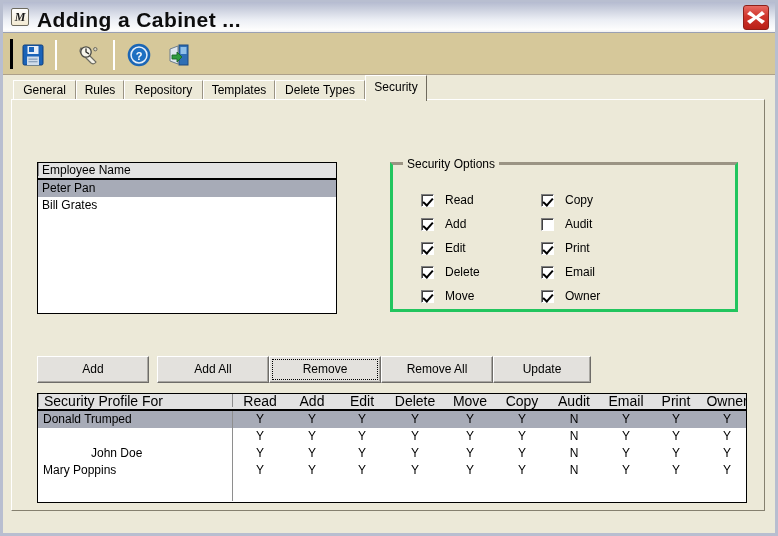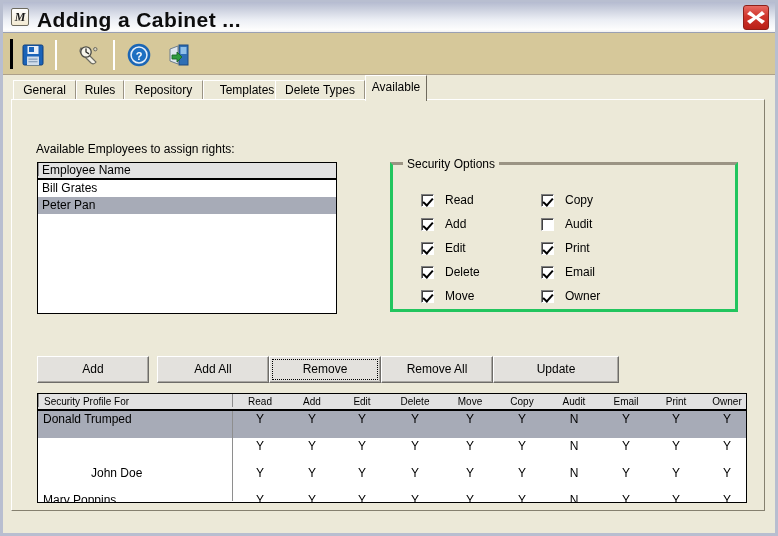--- a/index.html
+++ b/index.html
@@ -297,40 +297,40 @@
   .grid-head {
     position: relative;
     height: 17px;
     background: #e2e2e2;
     border-bottom: 2px solid #000000;
     box-sizing: border-box;
   }
   .grid-head .gh-cell {
     position: absolute;
     top: 0;
-    font-size: 10px;
+    font-size: 14px;
     line-height: 15px;
     color: #000;
     text-align: center;
     white-space: nowrap;
   }
   .grid-head .gh-cell.left {
     text-align: left;
     padding-left: 5px;
   }
   .gh-div {
     position: absolute;
     top: 0; bottom: 2px;
     width: 1px;
     background: #8e8e8e;
   }
   .grid-body { position: relative; }
   .grid-row {
     position: relative;
-    height: 27px;
+    height: 17px;
     cursor: pointer;
   }
   .grid-row.selected { background: #a7abb7; }
   .grid-row .gr-cell {
     position: absolute;
     top: 0;
     font-size: 12px;
     line-height: 16px;
     color: #000;
     text-align: center;
@@ -407,33 +407,32 @@
             <path d="M5 8 L13 5 L13 23 L5 20 Z" fill="#dfe7ef" stroke="#6d7d8d" stroke-width="1"></path>
             <path d="M12 11 L12 14 L7 14 L7 18 L12 18 L12 21 L17 16 Z" fill="#2f9b3e" stroke="#1b6a28" stroke-width="0.9"></path>
           </svg>
         </div>
       </div>
 
       <div class="tabstrip">
         <div class="tab" style="left:10px;  width:63px;">General</div>
         <div class="tab" style="left:73px;  width:48px;">Rules</div>
         <div class="tab" style="left:121px; width:79px;">Repository</div>
-        <div class="tab" style="left:200px; width:88px;">Templates</div>
+        <div class="tab" style="left:200px; width:72px;">Templates</div>
         <div class="tab" style="left:272px; width:90px;">Delete Types</div>
-        <div class="tab active" style="left:362px; width:62px;">Available</div>
+        <div class="tab active" style="left:362px; width:62px;">Security</div>
       </div>
 
       <div class="panel">
 
-        <div class="field-label" style="left:24px; top:42px;">Available Employees to assign rights:</div>
 
         <div class="listbox" style="left:25px; top:62px; width:300px; height:152px;">
           <div class="lb-header">Employee Name</div>
+          <div class="lb-row selected">Peter Pan</div>
           <div class="lb-row">Bill Grates</div>
-          <div class="lb-row selected">Peter Pan</div>
         </div>
 
         <div class="groupbox" style="left:378px; top:62px; width:348px; height:150px;">
           <div class="gb-title">Security Options</div>
 
           <div class="chk-wrap" style="left:28px; top:28px;">
             <div class="chk-box checked"></div>
             <span class="chk-label">Read</span>
           </div>
           <div class="chk-wrap" style="left:28px; top:52px;">
@@ -484,21 +483,21 @@
           <span class="btn-focus"></span>
         </div>
         <div class="btn" style="left:145px; top:256px; width:112px;">
           <span>Add All</span>
           
         </div>
         <div class="btn" style="left:369px; top:256px; width:112px;">
           <span>Remove All</span>
           
         </div>
-        <div class="btn" style="left:481px; top:256px; width:126px;">
+        <div class="btn" style="left:481px; top:256px; width:98px;">
           <span>Update</span>
           
         </div>
 
         <div class="grid" style="left:25px; top:293px; width:710px; height:110px;">
 
           <div class="grid-head">
             <div class="gh-div" style="left:0px;"></div>
             <div class="gh-div" style="left:194px;"></div>
             <div class="gh-cell left" style="left:1px;  width:193px;">Security Profile For</div>

